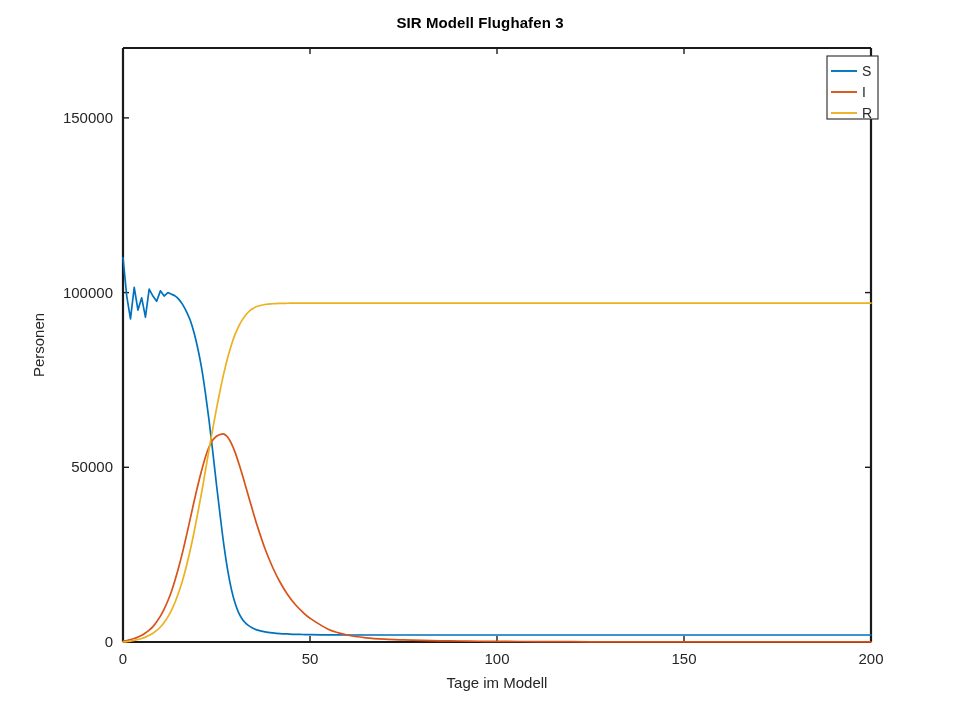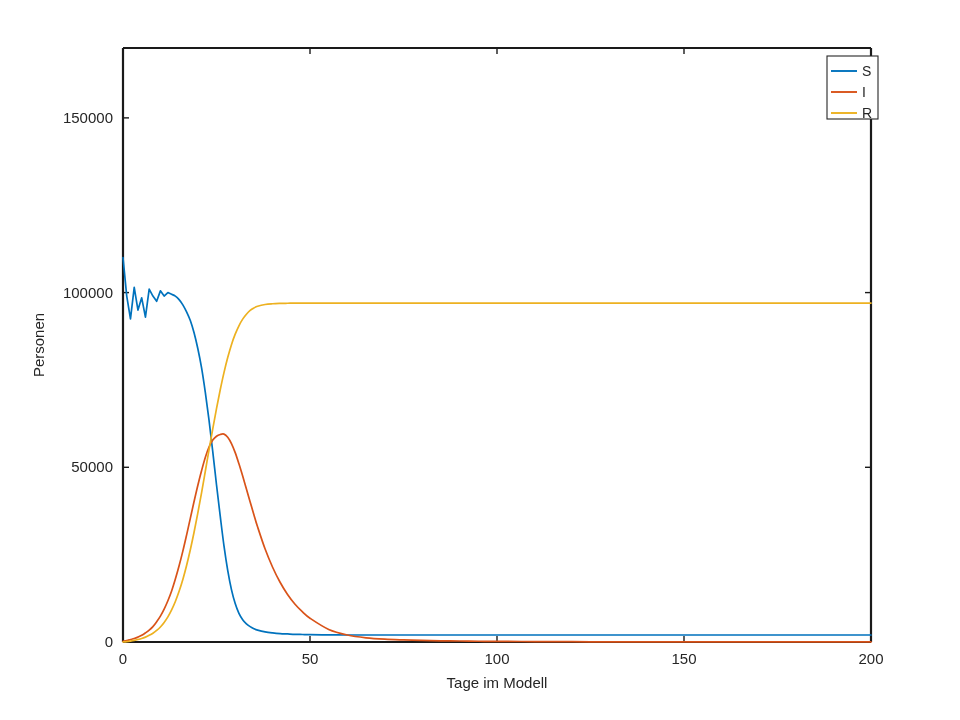--- a/index.html
+++ b/index.html
@@ -74,20 +74,21 @@
   }
   .legend-swatch {
     stroke-width: 1.9;
   }
 </style>
 </head>
 <body>
 
 <div id="figure">
 
+  <div id="chart-title">SIR Modell Flughafen 3</div>
 
   <svg id="plot-svg" width="960" height="720">
 
     <g id="tick-marks-group">
         <line x1="123" x2="123" y1="642" y2="636" class="tick-mark"></line>
         <line x1="123" x2="123" y1="48" y2="54" class="tick-mark"></line>
         <line x1="310" x2="310" y1="642" y2="636" class="tick-mark"></line>
         <line x1="310" x2="310" y1="48" y2="54" class="tick-mark"></line>
         <line x1="497" x2="497" y1="642" y2="636" class="tick-mark"></line>
         <line x1="497" x2="497" y1="48" y2="54" class="tick-mark"></line>

